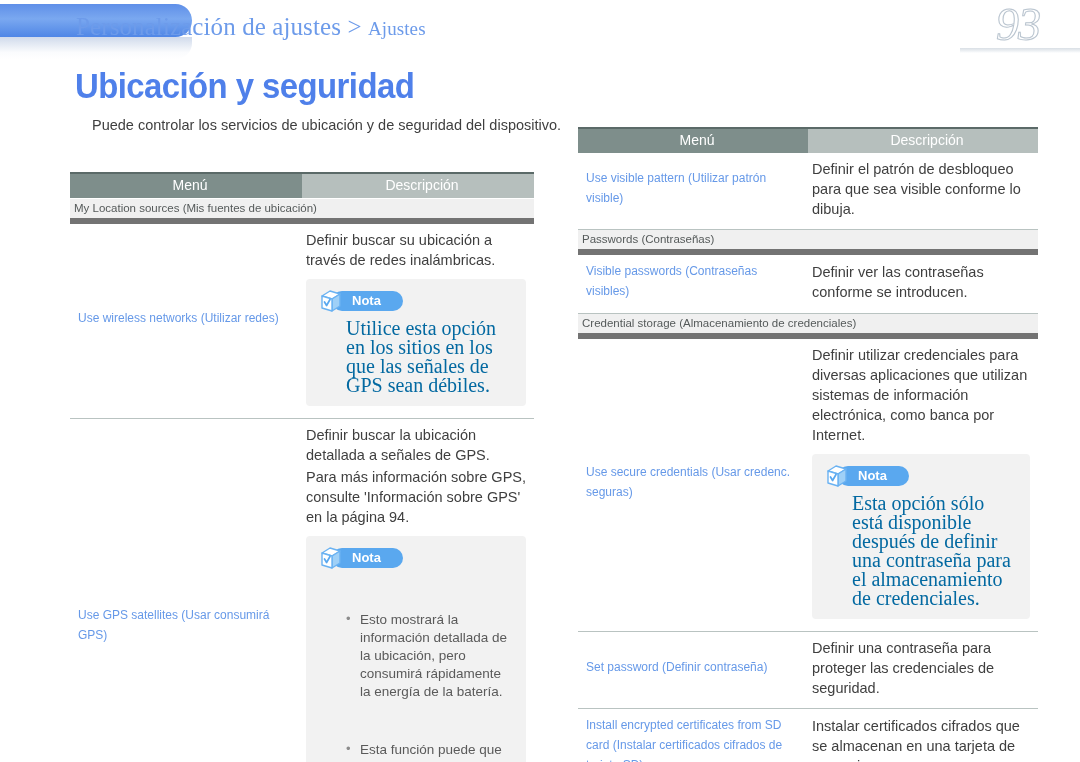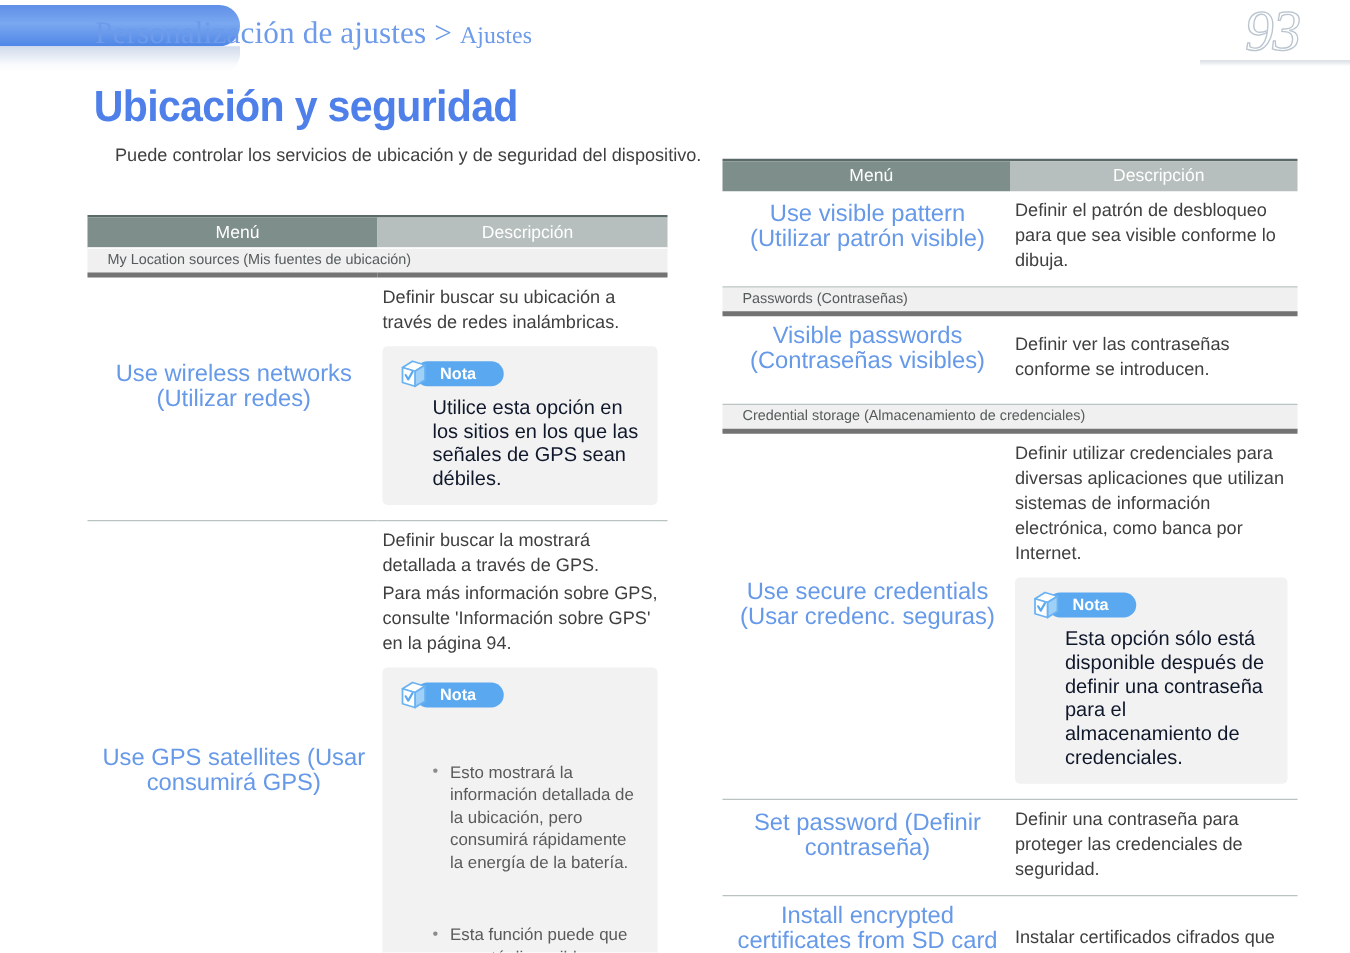--- a/index.html
+++ b/index.html
@@ -129,33 +129,32 @@
   .hdr-menu { background: #7e8e8b; width: 156px; }
   .hdr-desc { background: #b6bfbd; }
   .col-right .hdr-menu { width: 152px; }
 
   .hdr-top-rule { height: 2px; background: #5b6a68; padding: 0; }
 
   .section-row td {
     background: #f0f0f0;
     font-size: 11.5px;
     color: #555a5a;
-    padding: 3px 0 4px 16px;
-    border-bottom: 4px solid #737373;
+    padding: 3px 0 4px 4px;
+    border-bottom: 6px solid #737373;
     border-top: 1px solid #ffffff;
   }
 
   .menu-cell {
-    font-size: 19px;
+    font-size: 12px;
     line-height: 20px;
     color: #6699e8;
-    padding: 6px 6px 24px 8px;
+    padding: 6px 6px 12px 8px;
     vertical-align: middle;
     width: 156px;
-    text-align: center;
   }
   .col-right .menu-cell { width: 152px; }
 
   .desc-cell {
     font-size: 14.5px;
     line-height: 20px;
     color: #3f3f3f;
     padding: 6px 4px 8px 4px;
     vertical-align: middle;
   }
@@ -182,24 +181,25 @@
     color: #ffffff;
     font-size: 13px;
     font-weight: bold;
     border-radius: 10px;
     padding: 1px 22px 2px 20px;
     margin-left: -12px;
     line-height: 17px;
   }
   .note-icon { width: 26px; height: 26px; flex: 0 0 26px; position: relative; z-index: 2; }
   .note-body {
-    font-size: 16px;
+    font-size: 20px;
     line-height: 19px;
-    color: #0f172a;
+    color: #0369a1;
     padding-left: 28px;
+    font-family: Liberation Serif, serif;
   }
   .note-list { list-style: none; padding-left: 28px; }
   .note-list li {
     position: relative;
     font-size: 13.5px;
     line-height: 18px;
     color: #5a5a5a;
     padding-left: 14px;
     margin-bottom: 1px;
     margin-top: 40px;
@@ -260,21 +260,21 @@
                     </svg></span>
                   <span class="note-pill">Nota</span>
                 </div>
                 <div class="note-body">Utilice esta opción en los sitios en los que las señales de GPS sean débiles.</div>
               </div>
             </td>
           </tr>
           <tr class="data-row">
             <td class="menu-cell">Use GPS satellites (Usar consumirá GPS)</td>
             <td class="desc-cell">
-              <div class="desc-para">Definir buscar la mostrará detallada a través de GPS.</div>
+              <div class="desc-para">Definir buscar la ubicación detallada a señales de GPS.</div>
               <div class="desc-para">Para más información sobre GPS, consulte 'Información sobre GPS' en la página 94.</div>
               <div class="note">
                 <div class="note-head">
                   <span class="note-icon"><svg viewBox="0 0 26 26" width="26" height="26">
                       <polygon points="4,8 12,3 22,6 14,11" fill="#ffffff" stroke="#6ab2f2" stroke-width="1.4" stroke-linejoin="round"></polygon>
                       <polygon points="14,11 22,6 22,18 14,23" fill="#9fd0f7" stroke="#6ab2f2" stroke-width="1.4" stroke-linejoin="round"></polygon>
                       <polygon points="4,8 14,11 14,23 4,20" fill="#ffffff" stroke="#6ab2f2" stroke-width="1.4" stroke-linejoin="round"></polygon>
                       <polyline points="6.5,14 8.6,17.5 12,11.5" fill="none" stroke="#5aa8ef" stroke-width="1.7" stroke-linecap="round" stroke-linejoin="round"></polyline>
                     </svg></span>
                   <span class="note-pill">Nota</span>

